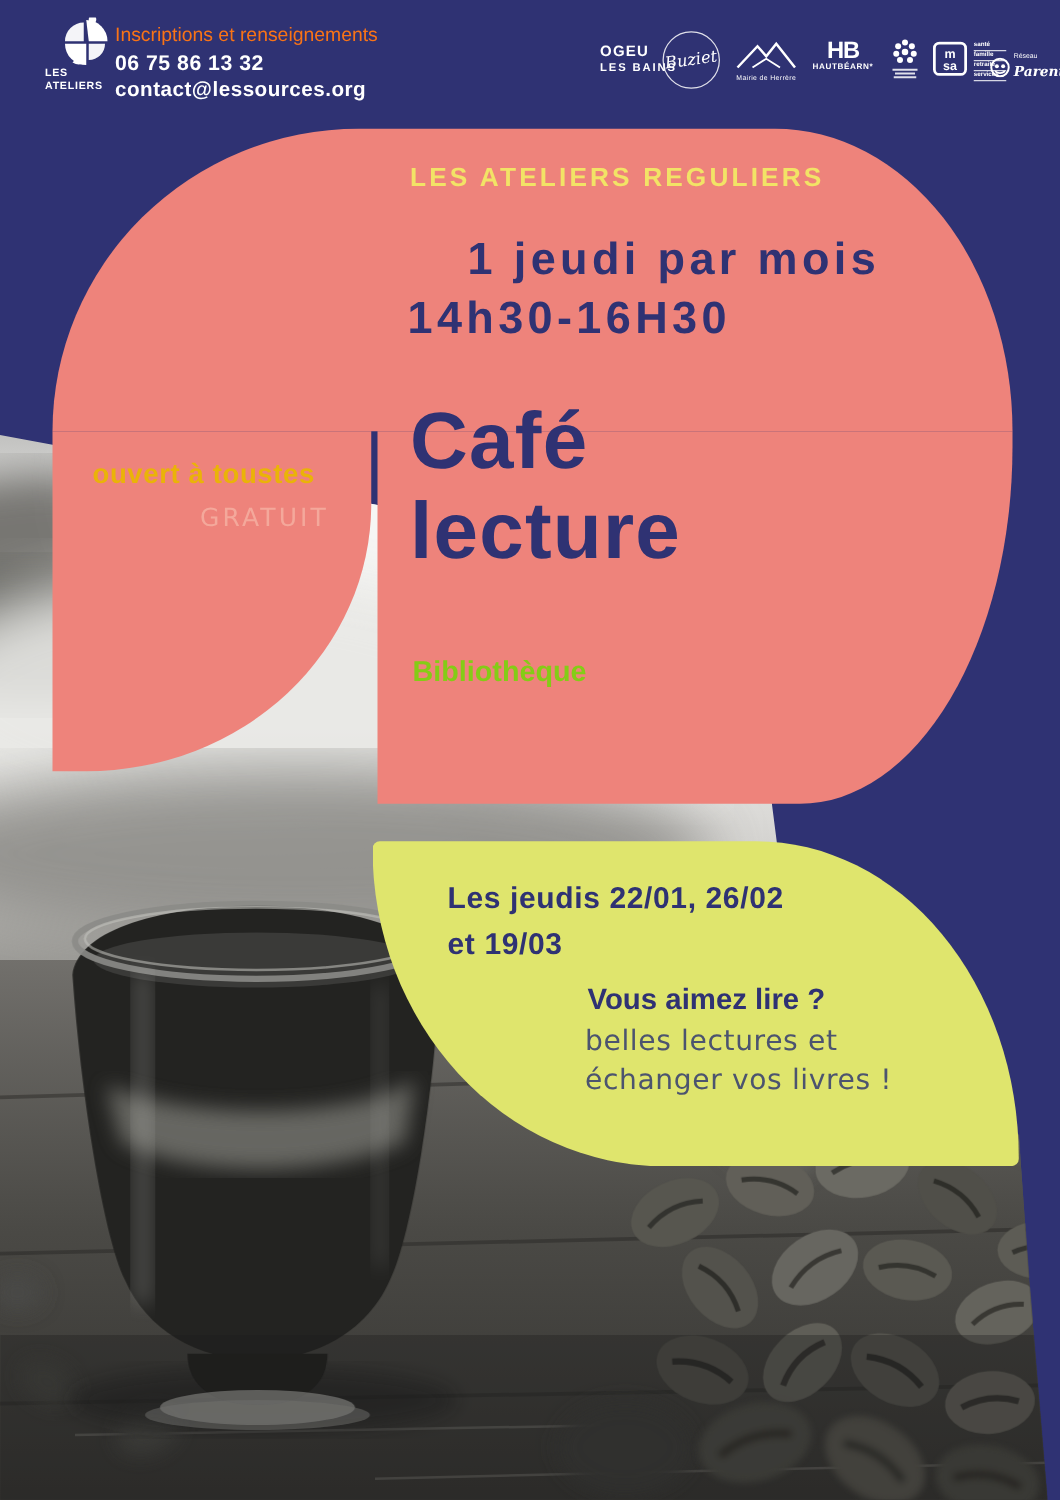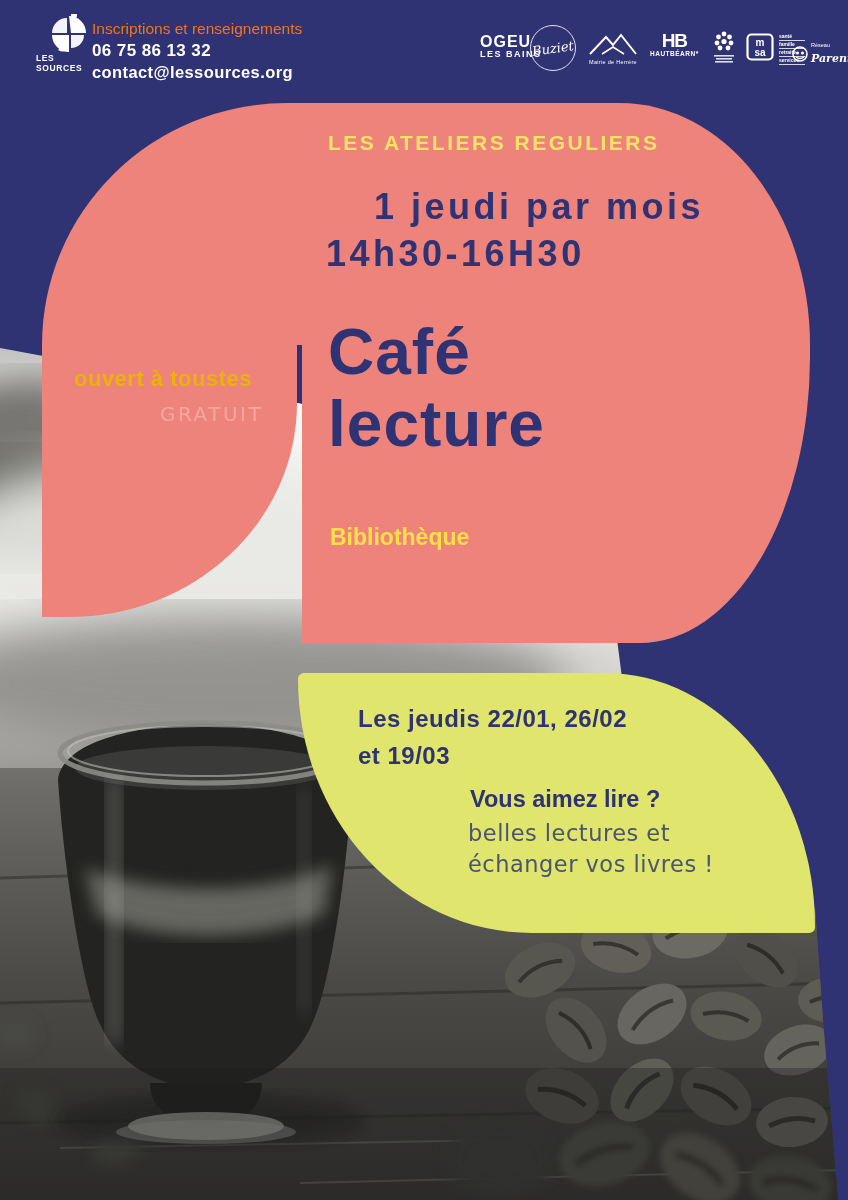--- a/index.html
+++ b/index.html
@@ -21,32 +21,32 @@
   .s-lower{left:302px;top:345px;width:508px;height:298px;border-radius:0 0 170px 0 / 0 0 286px 0;}
   
   .dates-leaf{
     position:absolute;left:298px;top:673px;width:517px;height:260px;background:#dfe56d;
     border-radius:6px 215px 6px 239px / 6px 259px 6px 260px;
   }
   
   .kicker{left:328px;top:131px;color:#f2e366;font-size:21px;font-weight:bold;letter-spacing:2.5px;}
   .sched{left:326px;color:#2f3273;font-size:36px;font-weight:bold;letter-spacing:3.5px;white-space:nowrap;}
   .title{left:328px;top:316px;color:#2f3273;font-size:64px;font-weight:bold;line-height:72px;letter-spacing:1px;}
-  .loc{left:330px;top:522px;color:#fde047;font-size:23px;font-weight:bold;line-height:31px;}
+  .loc{left:330px;top:522px;color:#84cc16;font-size:23px;font-weight:bold;line-height:31px;}
   .open-lbl{left:74px;top:366px;color:#eab308;font-size:22px;font-weight:bold;letter-spacing:.5px;}
   .free-lbl{left:160px;top:402px;color:#f4a89b;font-size:20px;font-weight:400;letter-spacing:2.5px;font-family:"DejaVu Sans",sans-serif;}
   .dates-l{left:358px;color:#2f3273;font-size:24px;font-weight:bold;letter-spacing:.5px;}
   .question{left:470px;top:786px;color:#2f3273;font-size:23.5px;font-weight:bold;}
   .pitch{left:468px;top:818px;color:#4c546f;font-size:22.5px;font-weight:400;line-height:31px;letter-spacing:.5px;font-family:"DejaVu Sans",sans-serif;}
   
   .brand-text{color:#fff;font-size:8.5px;font-weight:bold;letter-spacing:.6px;line-height:9.5px;}
   .contact-label{color:#f97316;font-size:15.5px;font-weight:400;}
   .contact-strong{color:#ffffff;font-size:17px;font-weight:bold;letter-spacing:.4px;}
   .partners *{color:#fff;}
-  .p-ogeu1{font-size:16px;font-weight:bold;letter-spacing:1px;line-height:15px;}
+  .p-ogeu1{font-size:12px;font-weight:bold;letter-spacing:1px;line-height:15px;}
   .p-ogeu2{font-size:9px;font-weight:bold;letter-spacing:1.5px;}
   .p-circle{width:44px;height:44px;border:1.5px solid rgba(255,255,255,.85);border-radius:50%;
             display:flex;align-items:center;justify-content:center;}
   .p-script{font-family:"DejaVu Serif",serif;font-style:italic;font-size:13px;transform:rotate(-8deg);}
   .p-tiny{font-size:5.5px;letter-spacing:.3px;}
   .p-hb{font-size:19px;font-weight:bold;letter-spacing:-1px;line-height:18px;}
   .p-hblbl{font-size:6.5px;font-weight:bold;letter-spacing:.5px;}
   .p-msa-svc{font-size:5px;font-weight:bold;line-height:7px;border-bottom:.5px solid rgba(255,255,255,.8);display:block;width:26px;}
   .p-par1{font-size:5.5px;display:block;}
   .p-par2{font-family:"DejaVu Serif",serif;font-style:italic;font-size:11px;font-weight:bold;}
@@ -241,21 +241,21 @@
         <path d="M17,4 A15,15 0 0 0 2,19 L17,19 Z" opacity=".95"></path>
         <path d="M2,21 A17,17 0 0 0 19,38 L19,21 Z"></path>
         <path d="M21,21 L34,21 A13,13 0 0 1 21,34 Z" opacity=".95"></path>
         <circle cx="24" cy="1.5" r="3"></circle>
         <path d="M8,36 q4,-5 10,-2 q-3,6 -10,2 Z"></path>
       </g>
     </svg>
   </div>
   <div class="abs brand-text" style="left:36px;top:54px;">
     <div>LES</div>
-    <div>SOURCES</div>
+    <div>ATELIERS</div>
   </div>
 
   <div class="abs" style="left:92px;top:20px;">
     <div class="contact-label">Inscriptions et renseignements</div>
     <div class="contact-strong" style="margin-top:3px;">06 75 86 13 32</div>
     <div class="contact-strong" style="margin-top:2px;font-size:16.5px;">contact@lessources.org</div>
   </div>
 
   <div class="partners">
     <div class="abs" style="left:480px;top:34px;">

